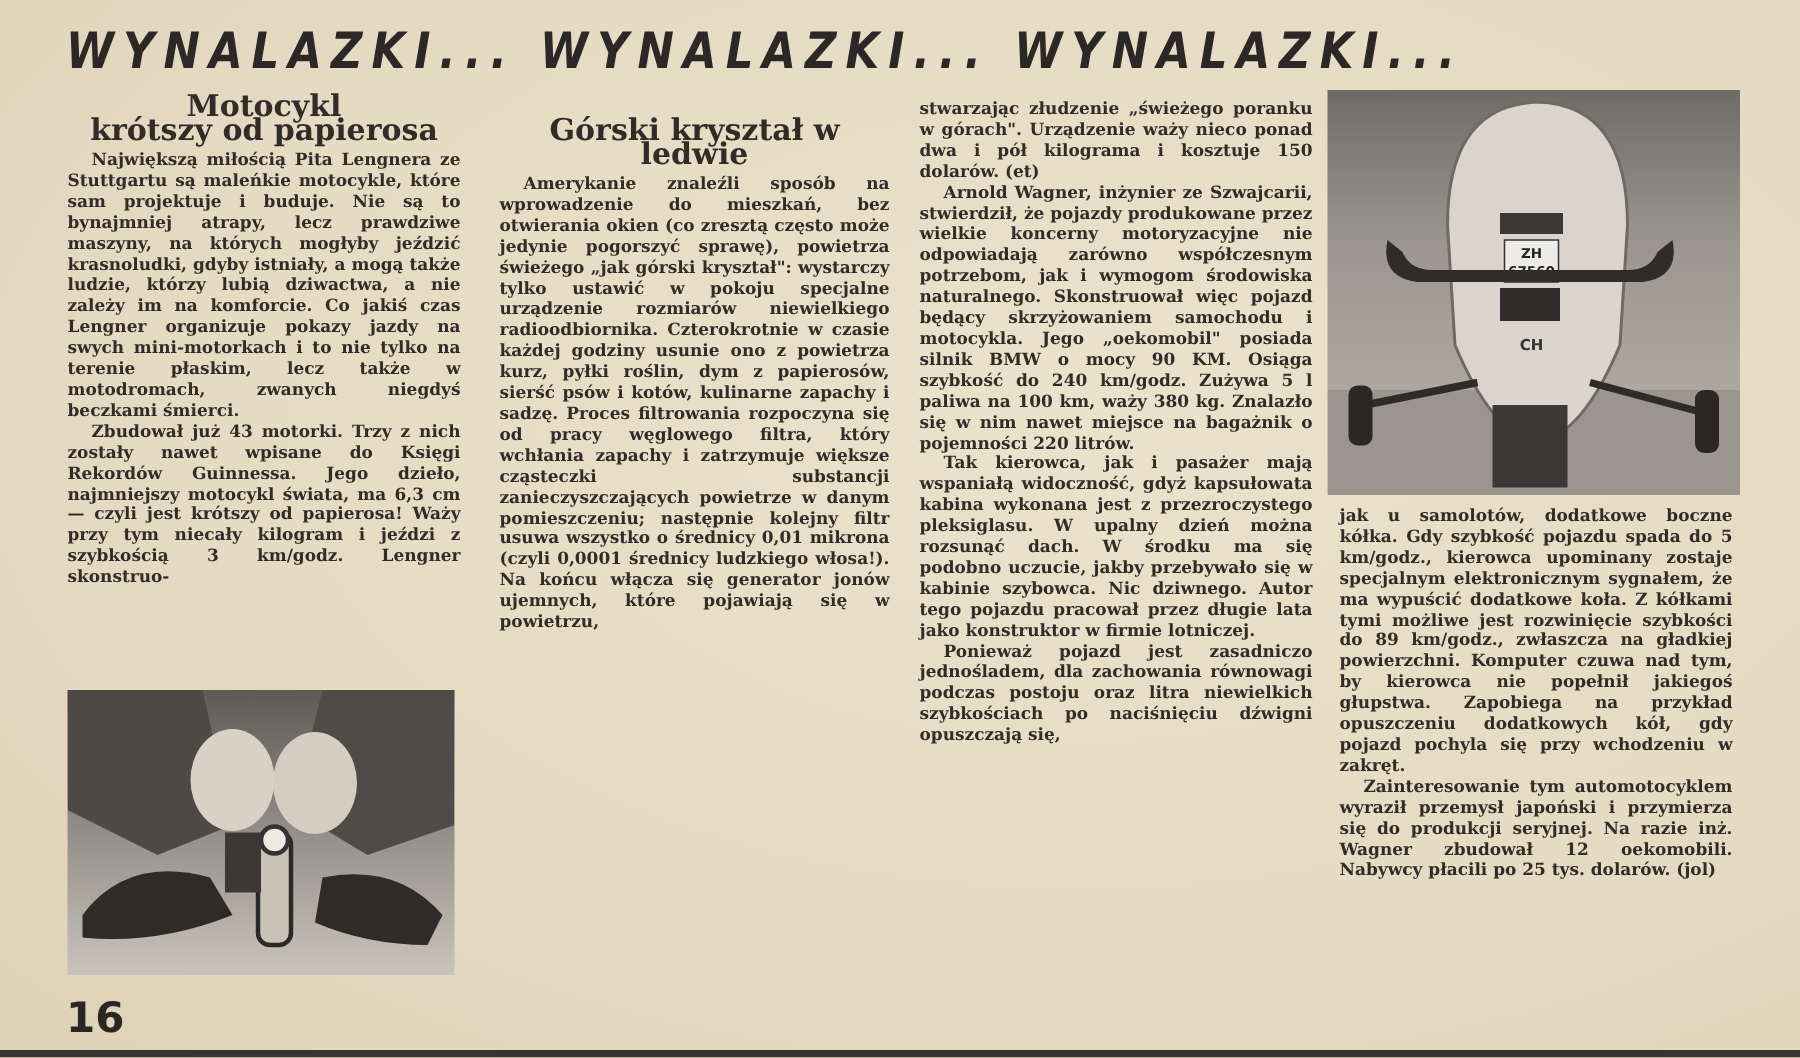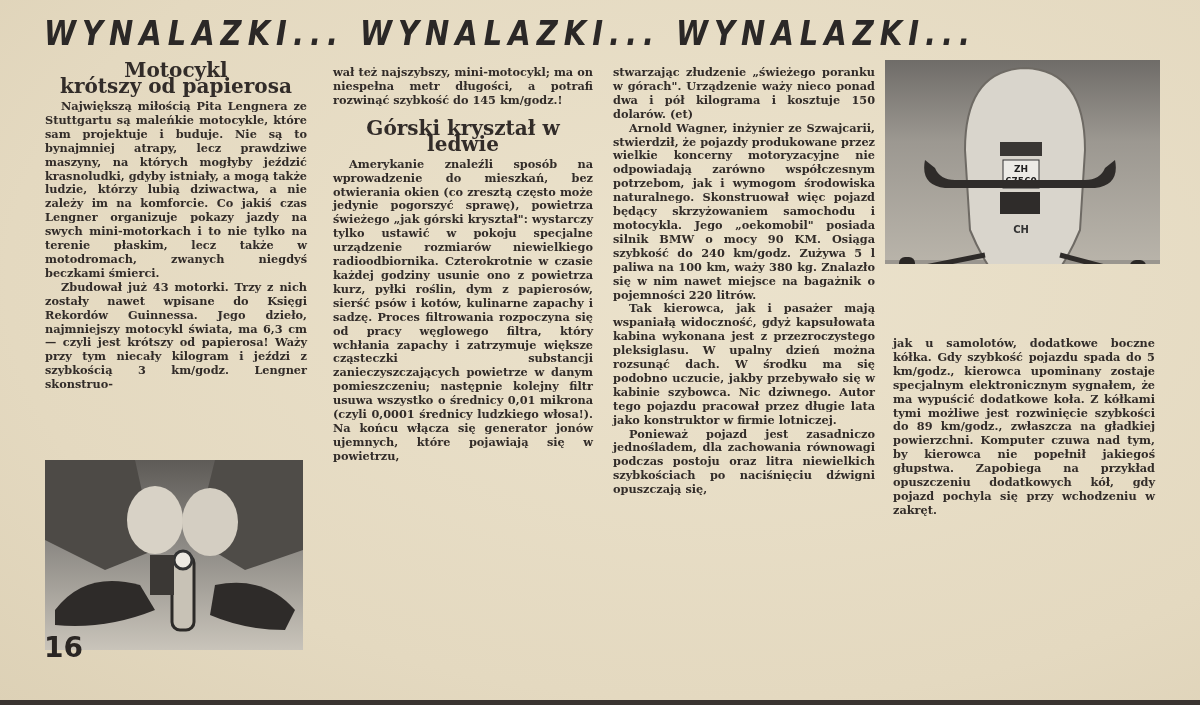--- a/index.html
+++ b/index.html
@@ -32,23 +32,23 @@
   }
   .col h2.first { margin-top:0; }
   .c1 { left:45px; }
   .c2 { left:333px; top:66px; width:260px; }
   .c3 { left:613px; top:66px; width:262px; }
   .c4 { left:893px; top:337px; width:262px; }
   .photo {
     position:absolute; background:#8c8984; overflow:hidden;
   }
   .photo1 { left:45px; top:460px; width:258px; height:190px; background:linear-gradient(180deg,#5e5b57 0%,#8d8a85 45%,#c9c4ba 100%); }
-  .photo2 { left:885px; top:60px; width:275px; height:204px; background:linear-gradient(180deg,#6f6c68 0%,#9c9891 40%,#b9b4aa 100%); }
+  .photo2 { left:885px; top:60px; width:275px; height:270px; background:linear-gradient(180deg,#6f6c68 0%,#9c9891 40%,#b9b4aa 100%); }
   .pagenum {
-    position:absolute; left:44px; top:631px; font-family:"DejaVu Sans", sans-serif;
+    position:absolute; left:44px; top:662px; font-family:"DejaVu Sans", sans-serif;
     font-weight:bold; font-size:28px; color:#2a2624;
   }
   .bottomedge { position:absolute; left:0; top:700px; width:1200px; height:5px; background:#3a3430; }
 </style>
 </head>
 <body>
 
 <div class="page">
 
   <div class="masthead">WYNALAZKI... WYNALAZKI... WYNALAZKI...</div>
@@ -70,21 +70,20 @@
       <ellipse cx="165" cy="62" rx="28" ry="34" fill="#d4cec2"></ellipse>
       <path d="M10 150 Q40 110 95 125 L110 150 Q60 170 10 165 Z" fill="#2e2b29"></path>
       <path d="M170 125 Q220 115 250 150 L240 170 Q200 170 165 155 Z" fill="#2e2b29"></path>
       <rect x="127" y="95" width="22" height="75" rx="8" fill="#c8c2b6" stroke="#2c2a28" stroke-width="3"></rect>
       <circle cx="138" cy="100" r="9" fill="#eeeae2" stroke="#333" stroke-width="3"></circle>
       <rect x="105" y="95" width="24" height="40" fill="#3b3835"></rect>
     </svg>
   </div>
 
   <div class="col c2">
-    <p class="noind">wał też najszybszy, mini-motocykl; ma on niespełna metr długości, a potrafi rozwinąć szybkość do 145 km/godz.!</p>
     <h2 style="margin-top:12px">Górski kryształ w ledwie</h2>
     <p>Amerykanie znaleźli sposób na wprowadzenie do mieszkań, bez otwierania okien (co zresztą często może jedynie pogorszyć sprawę), powietrza świeżego „jak górski kryształ": wystarczy tylko ustawić w pokoju specjalne urządzenie rozmiarów niewielkiego radioodbiornika. Czterokrotnie w czasie każdej godziny usunie ono z powietrza kurz, pyłki roślin, dym z papierosów, sierść psów i kotów, kulinarne zapachy i sadzę. Proces filtrowania rozpoczyna się od pracy węglowego filtra, który wchłania zapachy i zatrzymuje większe cząsteczki substancji zanieczyszczających powietrze w danym pomieszczeniu; następnie kolejny filtr usuwa wszystko o średnicy 0,01 mikrona (czyli 0,0001 średnicy ludzkiego włosa!). Na końcu włącza się generator jonów ujemnych, które pojawiają się w powietrzu,</p>
   </div>
 
   <div class="col c3">
     <p class="noind">stwarzając złudzenie „świeżego poranku w górach". Urządzenie waży nieco ponad dwa i pół kilograma i kosztuje 150 dolarów. (et)</p>
     <p>Arnold Wagner, inżynier ze Szwajcarii, stwierdził, że pojazdy produkowane przez wielkie koncerny motoryzacyjne nie odpowiadają zarówno współczesnym potrzebom, jak i wymogom środowiska naturalnego. Skonstruował więc pojazd będący skrzyżowaniem samochodu i motocykla. Jego „oekomobil" posiada silnik BMW o mocy 90 KM. Osiąga szybkość do 240 km/godz. Zużywa 5 l paliwa na 100 km, waży 380 kg. Znalazło się w nim nawet miejsce na bagażnik o pojemności 220 litrów.</p>
     <p>Tak kierowca, jak i pasażer mają wspaniałą widoczność, gdyż kapsułowata kabina wykonana jest z przezroczystego pleksiglasu. W upalny dzień można rozsunąć dach. W środku ma się podobno uczucie, jakby przebywało się w kabinie szybowca. Nic dziwnego. Autor tego pojazdu pracował przez długie lata jako konstruktor w firmie lotniczej.</p>
     <p>Ponieważ pojazd jest zasadniczo jednośladem, dla zachowania równowagi podczas postoju oraz litra niewielkich szybkościach po naciśnięciu dźwigni opuszczają się,</p>
   </div>
@@ -103,17 +102,18 @@
       <path d="M25 210 L100 195" stroke="#2e2b29" stroke-width="5"></path>
       <path d="M175 195 L250 215" stroke="#2e2b29" stroke-width="5"></path>
       <rect x="14" y="197" width="16" height="40" rx="6" fill="#2a2725"></rect>
       <rect x="245" y="200" width="16" height="42" rx="6" fill="#2a2725"></rect>
       <rect x="110" y="210" width="50" height="55" fill="#3c3936"></rect>
     </svg>
   </div>
 
   <div class="col c4">
     <p class="noind">jak u samolotów, dodatkowe boczne kółka. Gdy szybkość pojazdu spada do 5 km/godz., kierowca upominany zostaje specjalnym elektronicznym sygnałem, że ma wypuścić dodatkowe koła. Z kółkami tymi możliwe jest rozwinięcie szybkości do 89 km/godz., zwłaszcza na gładkiej powierzchni. Komputer czuwa nad tym, by kierowca nie popełnił jakiegoś głupstwa. Zapobiega na przykład opuszczeniu dodatkowych kół, gdy pojazd pochyla się przy wchodzeniu w zakręt.</p>
+    <p>Zainteresowanie tym automotocyklem wyraził przemysł japoński i przymierza się do produkcji seryjnej. Na razie inż. Wagner zbudował 12 oekomobili. Nabywcy płacili po 25 tys. dolarów. (jol)</p>
   </div>
 
   <div class="pagenum">16</div>
   <div class="bottomedge"></div>
 </div>
 
 </body></html>

